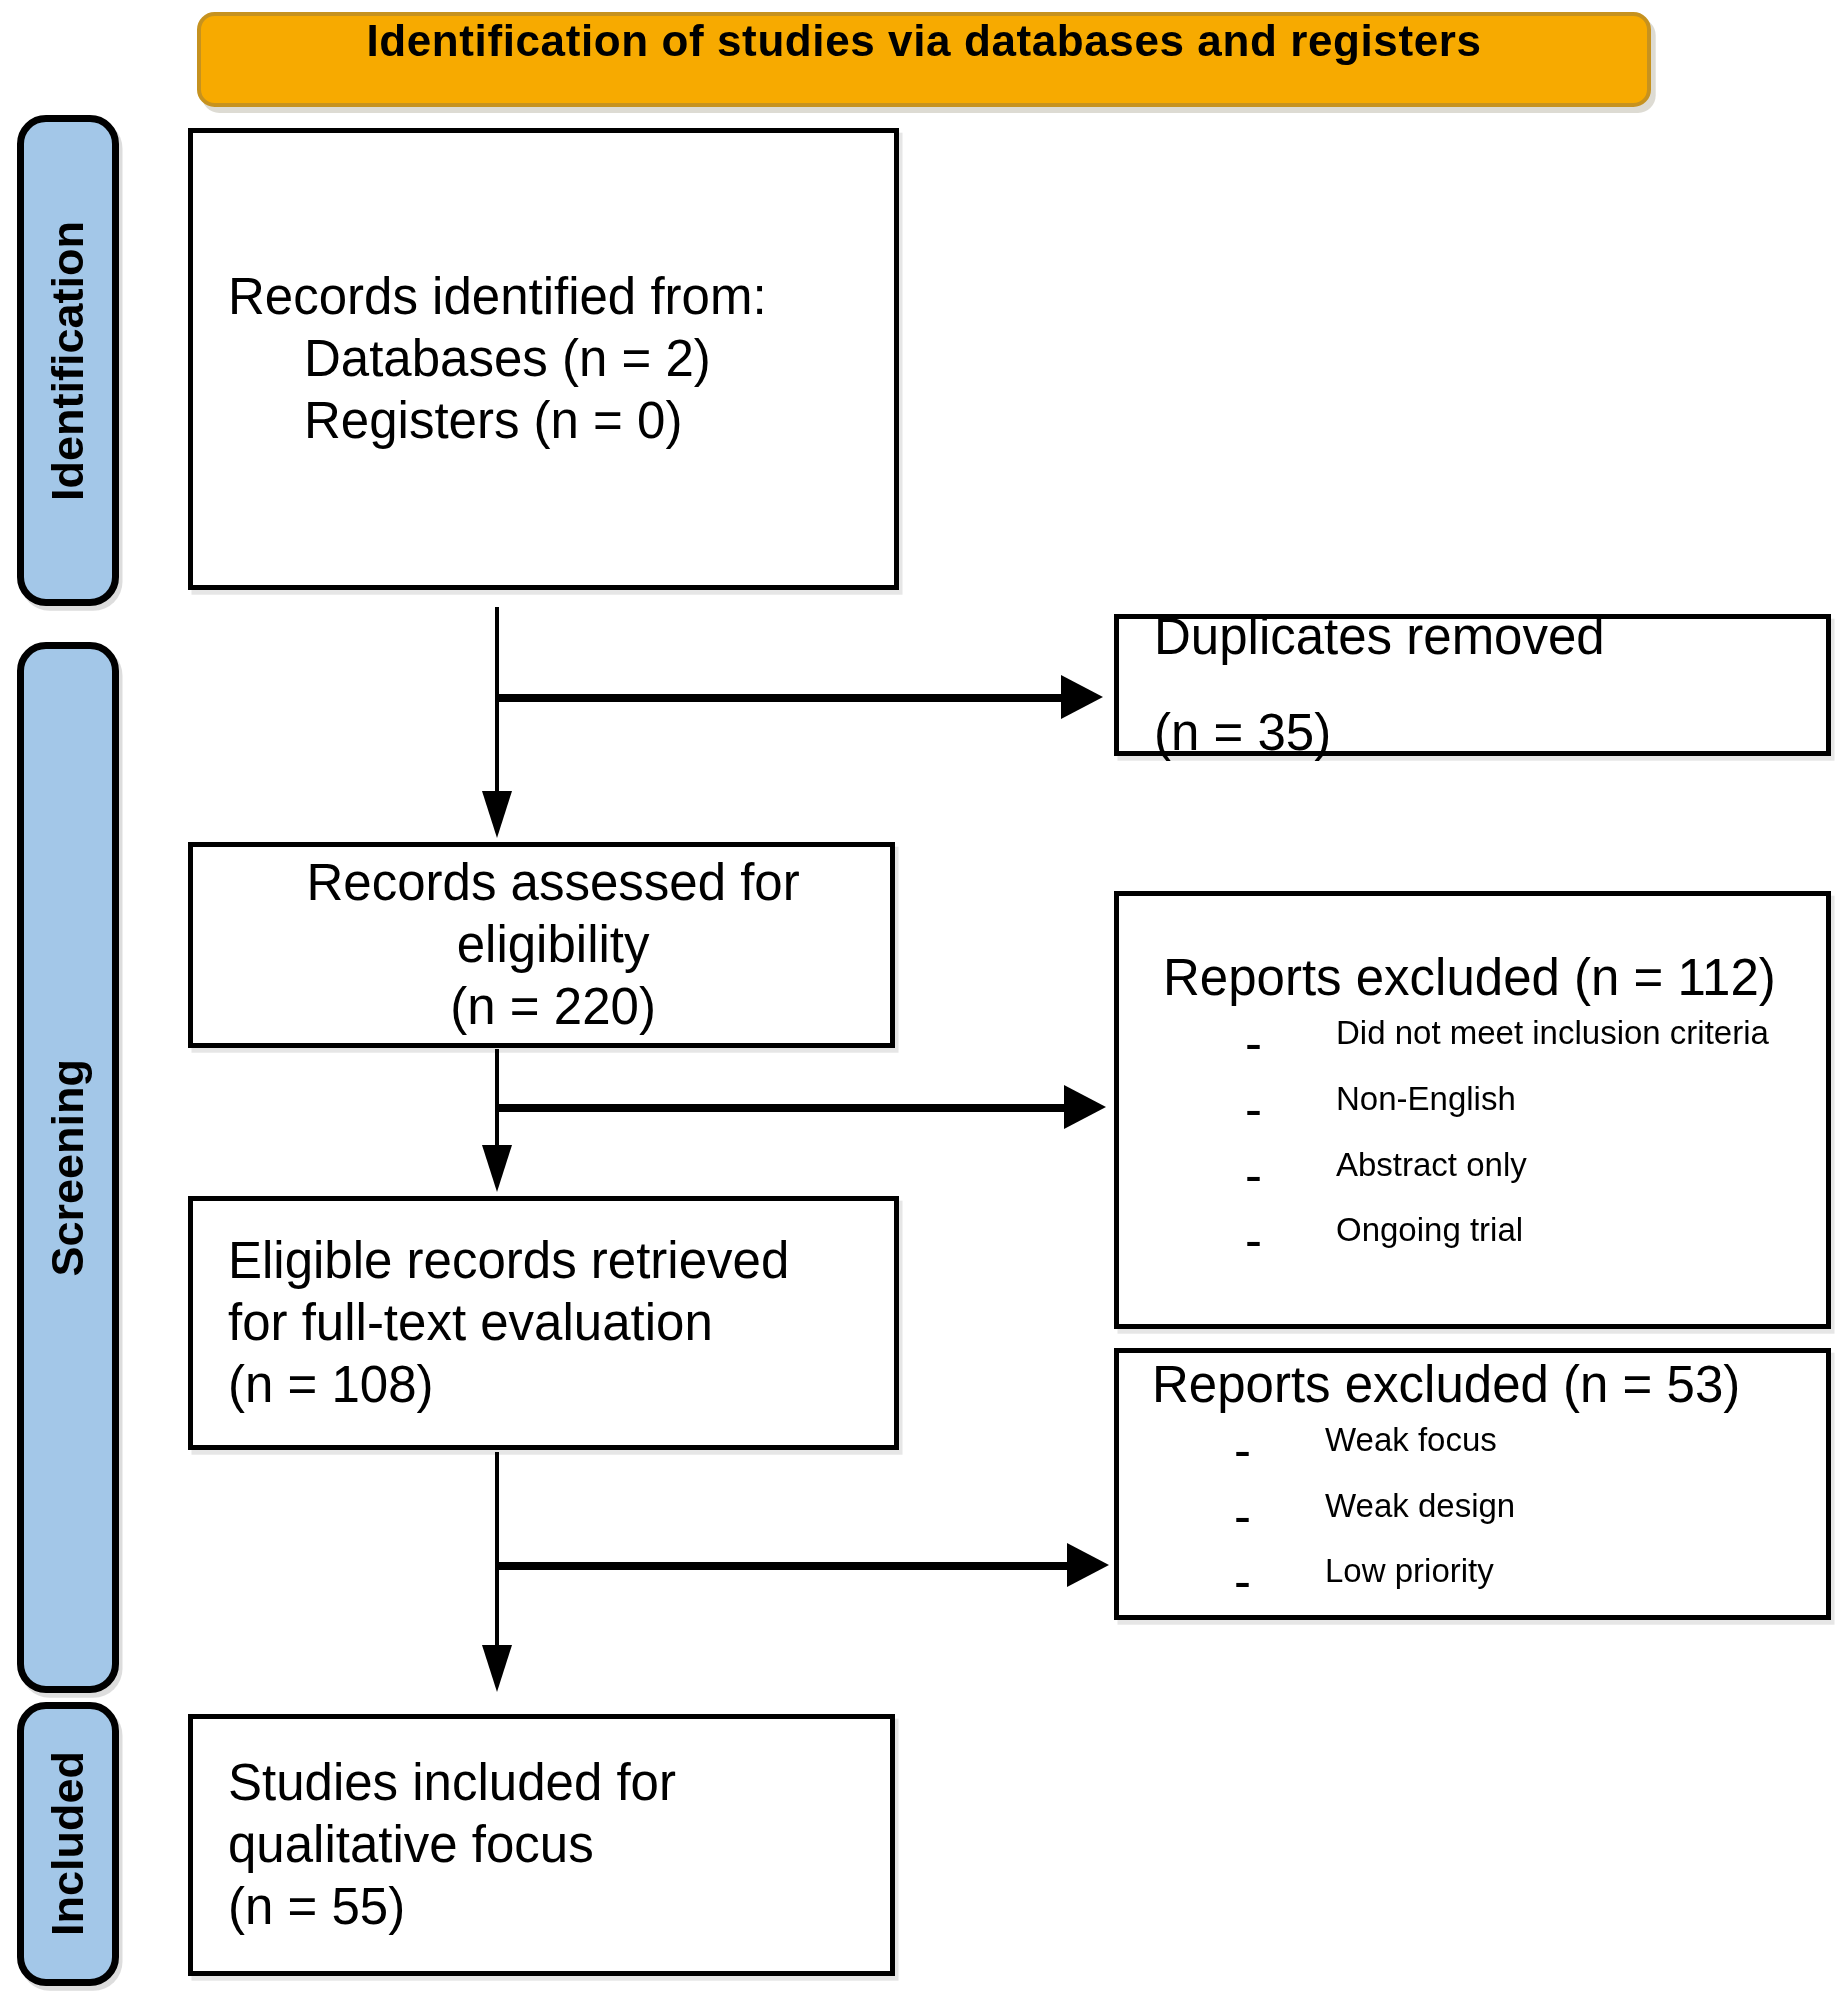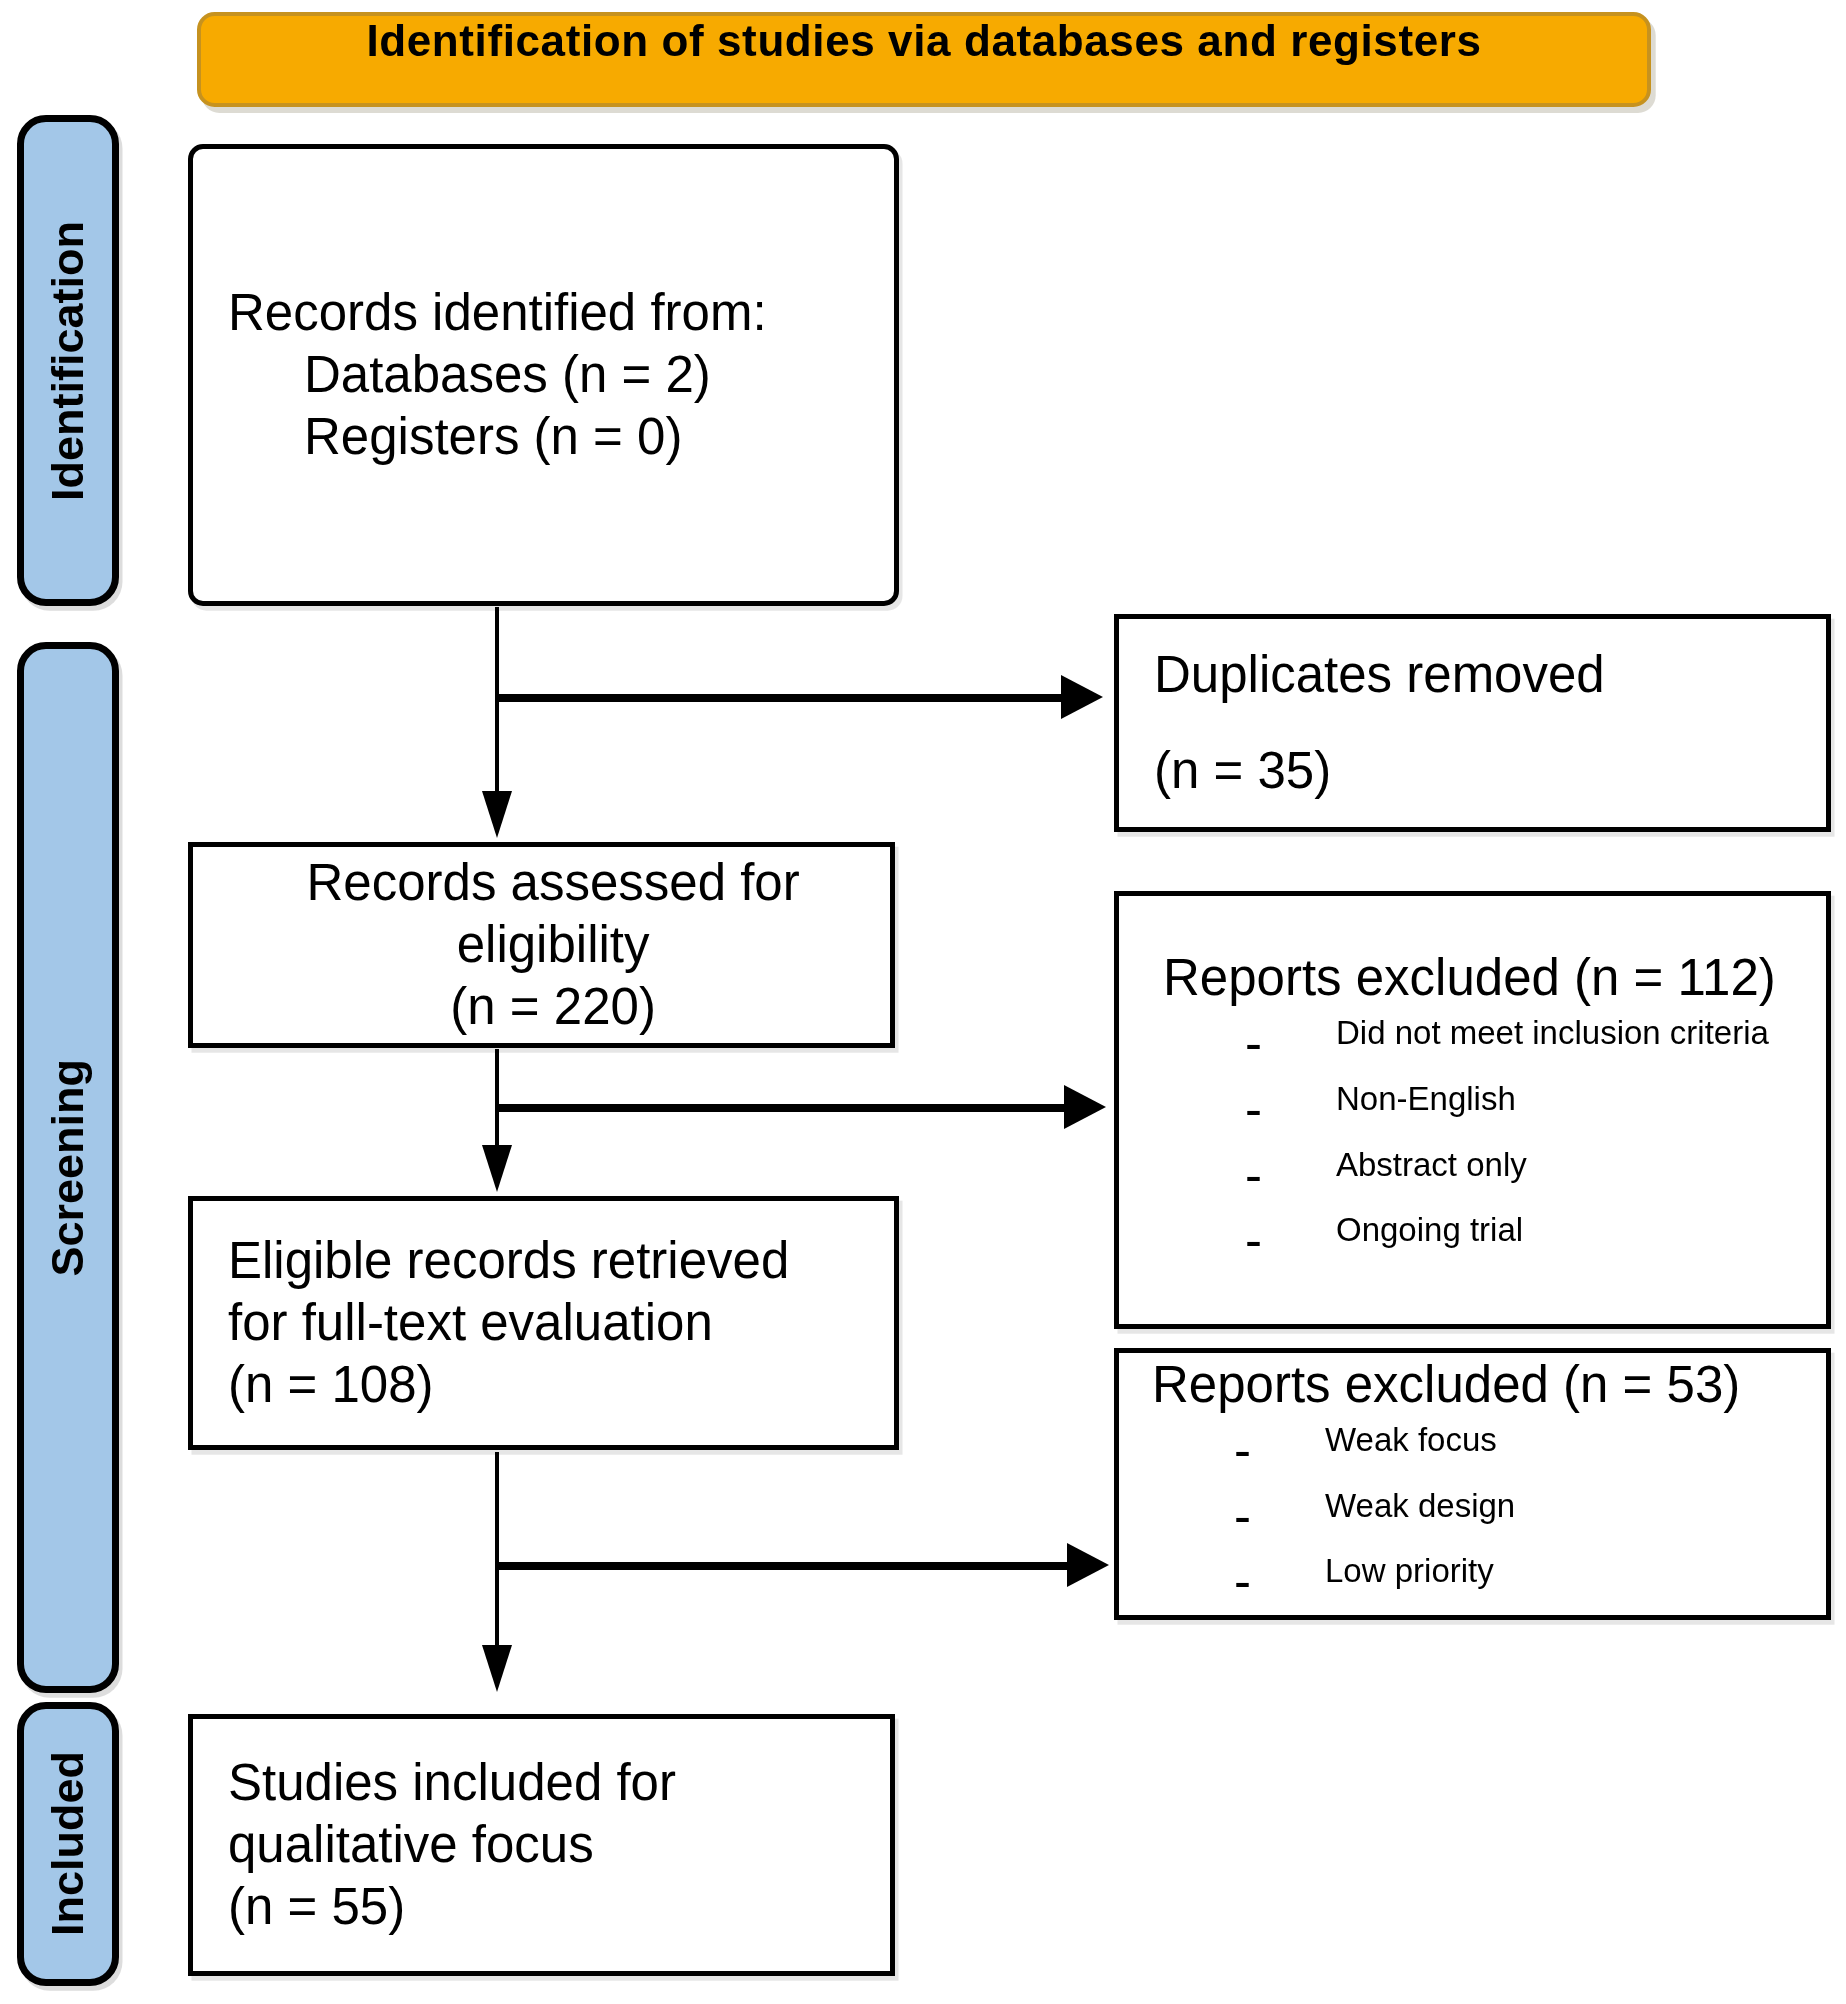--- a/index.html
+++ b/index.html
@@ -39,25 +39,25 @@
   
   .fbox{
     position:absolute; background:var(--box-bg);
     border:5.9px solid var(--box-border); box-sizing:border-box;
     display:flex; flex-direction:column; justify-content:center;
     padding:11.8px 11.8px 11.8px 35px;
     box-shadow:3.5px 4.7px 0 rgba(140,140,140,.22);
   }
   .fbox .line{font-size:51px; line-height:1.22; white-space:nowrap;}
   .fbox .indent{margin-left:76px;}
-  .box-records-identified{left:188px; top:144px;  width:711px; height:462px;border-radius:15px;}
+  .box-records-identified{left:188px; top:128px;  width:711px; height:462px;}
   .box-records-assessed  {left:188px; top:842px; width:707px; height:206px;text-align:center;}
   .box-eligible-retrieved{left:188px; top:1196px; width:711px; height:254px;}
   .box-studies-included  {left:188px; top:1714px; width:707px; height:262px;}
-  .box-duplicates-removed{left:1114px; top:614px; width:717px; height:218px; gap:33px;}
+  .box-duplicates-removed{left:1114px; top:614px; width:717px; height:142px; gap:33px;}
   .box-reports-excluded-screening{left:1114px; top:891px; width:717px; height:438px; padding-left:44px; padding-right:7px;}
   .box-reports-excluded-fulltext {left:1114px; top:1348px; width:717px; height:272px; padding-left:33px; padding-right:7px;}
   .fbox .title{font-size:51px; line-height:1.22; white-space:nowrap;}
   .bullets{list-style:none; margin:0; padding:0;}
   .bullets li{display:flex; padding-left:82px; margin-top:3.5px;}
   .bullets .dash{flex:0 0 91px; font-size:51px; line-height:1.22;}
   .bullets .btext{flex:1; font-size:33px; line-height:1.22;}
   
   .vline{position:absolute; width:4.1px; background:var(--arrow);}
   .hline{position:absolute; height:7.6px; background:var(--arrow);}

